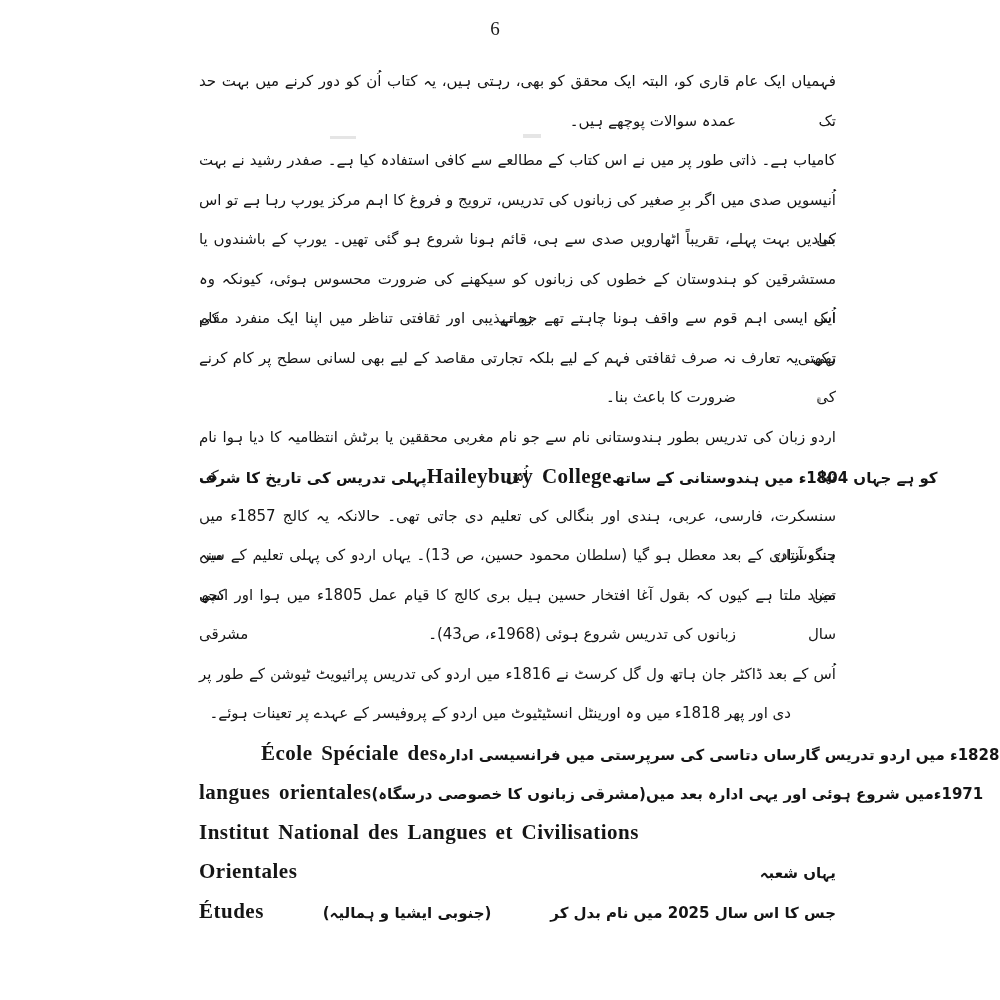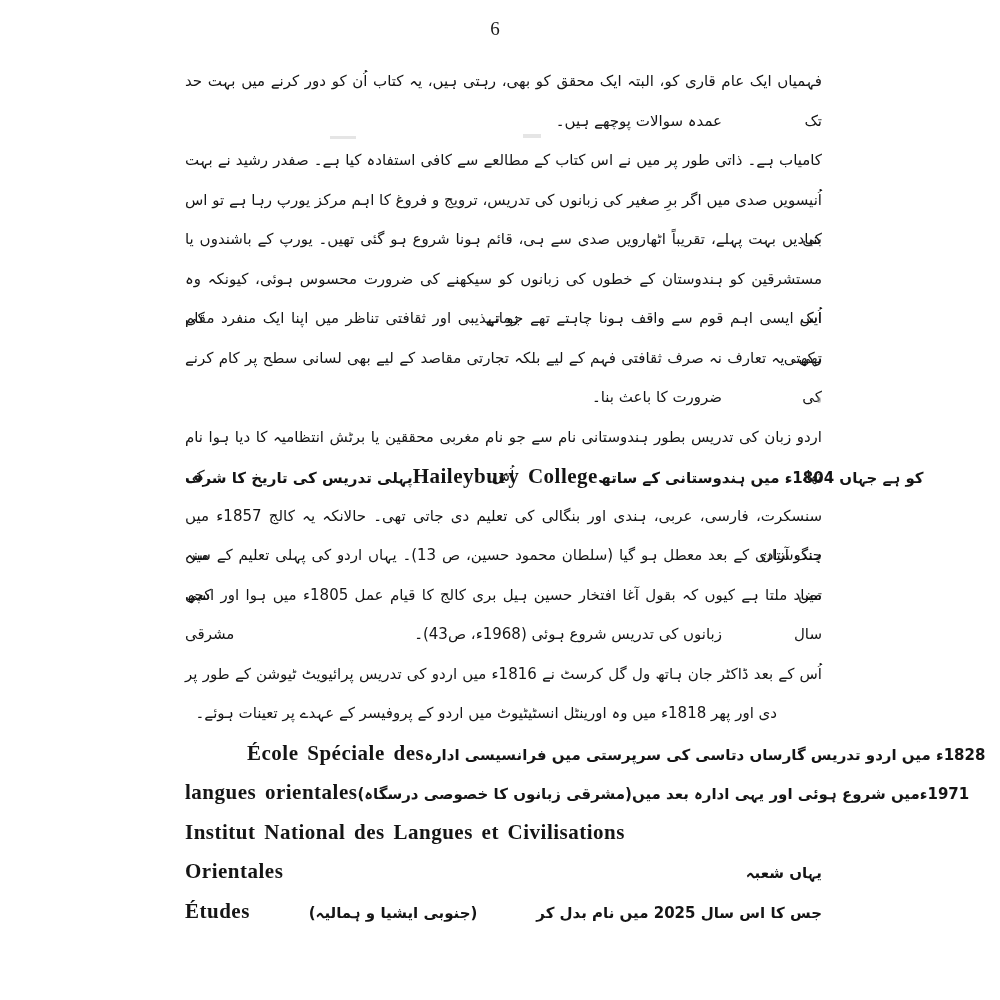--- a/index.html
+++ b/index.html
@@ -14,21 +14,21 @@
   .page-number{
     position:absolute;
     top:18px;left:0;right:10px;
     text-align:center;
     font-family:"Liberation Serif",serif;
     font-size:19px;
     color:#1c1c1c;
   }
   .text-block{
     position:absolute;
-    left:185px;
+    left:199px;
     top:62px;
     width:637px;
   }
   .line{
     height:39.5px;
     line-height:39.5px;
     font-size:15px;
     white-space:nowrap;
     color:#151515;
   }

